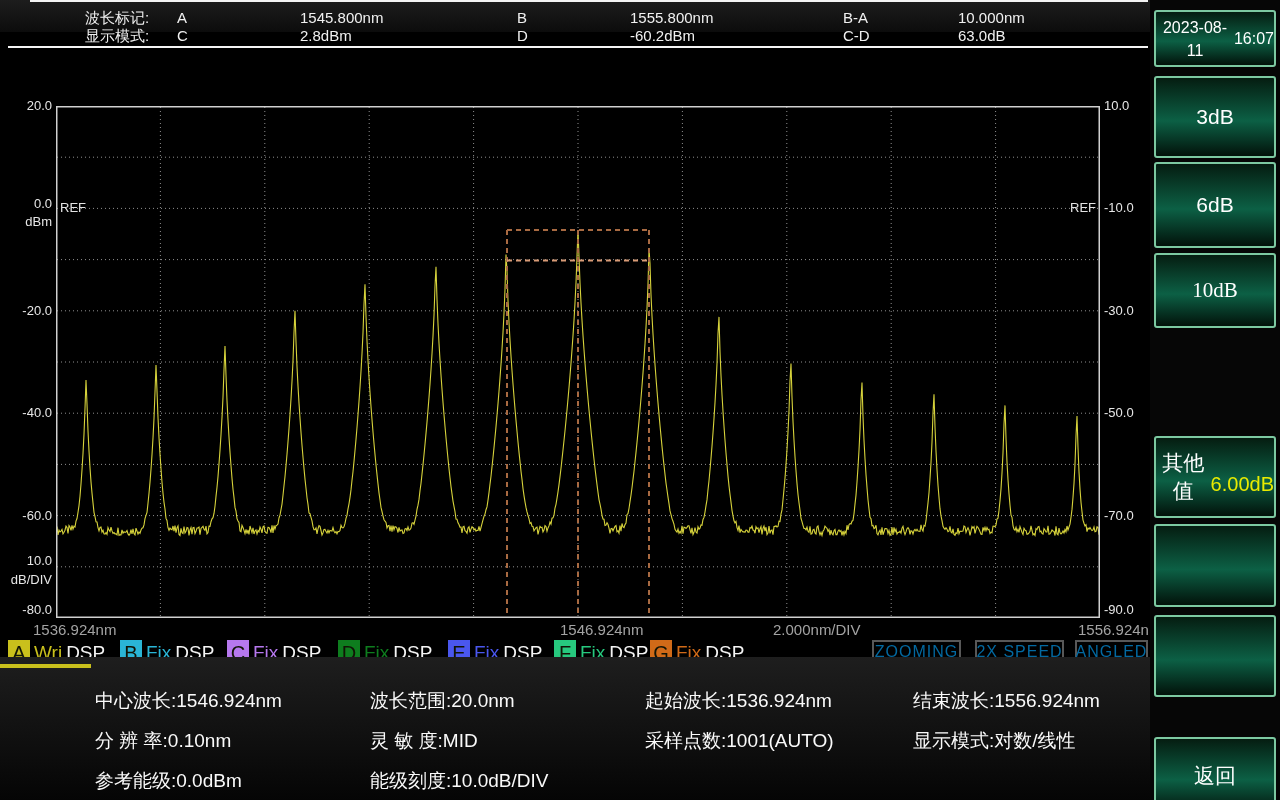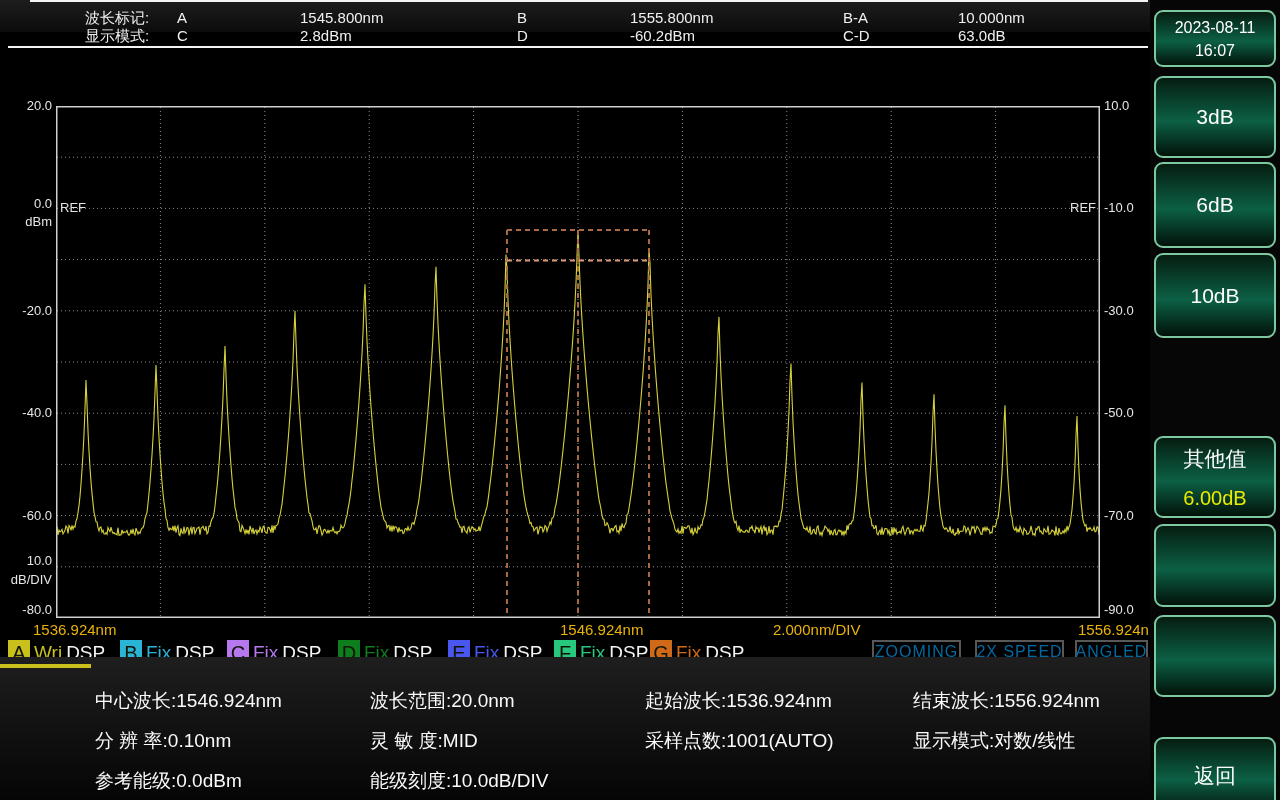--- a/index.html
+++ b/index.html
@@ -13,44 +13,44 @@
   .topbar-sep{position:absolute;left:8px;top:46px;width:1140px;height:2px;background:#f4f4f4;}
   .h-cell{position:absolute;font-size:15px;color:#f0f0f0;white-space:nowrap;}
   
   .chart-bg{position:absolute;left:0;top:48px;width:1150px;height:608px;background:#000;}
   #plot{position:absolute;left:56px;top:58px;}
   .axis-label{position:absolute;font-size:13px;color:#e6e6e6;line-height:18px;white-space:nowrap;}
   .axis-label.left{left:0;width:52px;text-align:right;}
   .axis-label.right{left:1104px;width:48px;text-align:left;}
   .annotation{position:absolute;left:316px;top:92px;font-size:15px;line-height:20.5px;
               color:#f2f2f2;white-space:pre;}
-  .xaxis-label{position:absolute;top:573px;font-size:15px;color:#eab308;white-space:nowrap;}
+  .xaxis-label{position:absolute;top:573px;font-size:15px;color:#a3a3a3;white-space:nowrap;}
   
   #trace-row{position:absolute;left:0;top:591px;width:1150px;height:27px;}
   .trace-item{position:absolute;top:0;height:27px;display:flex;align-items:center;white-space:nowrap;}
   .trace-box{display:inline-block;width:22px;height:26px;line-height:26px;text-align:center;
              font-size:20px;color:#111405;}
   .trace-mode{margin-left:4px;font-size:19px;}
   .trace-dsp{margin-left:4px;font-size:19px;color:#f4f4f4;}
   .flag-box{position:absolute;top:592px;height:23px;border:2px solid #585858;color:#0369a1;
             font-size:16px;letter-spacing:1px;display:flex;align-items:center;justify-content:center;
             box-sizing:border-box;white-space:nowrap;}
   .sep-mid{position:absolute;left:0;width:1150px;height:2px;background:#f4f4f4;}
   .active-underline{position:absolute;left:0;top:616px;width:91px;height:4px;background:#c9c01c;z-index:3;}
   .section-label{position:absolute;top:629px;font-size:19px;font-weight:bold;color:#d9cf1d;white-space:nowrap;}
   
   .info-panel{position:absolute;left:0;top:657px;width:1150px;height:143px;
               background:linear-gradient(180deg,#1e1e1e,#050505);}
   .info-item{position:absolute;font-size:19px;color:#fafafa;white-space:nowrap;}
   
   .sidebar{position:absolute;left:1150px;top:0;width:130px;height:800px;background:#060606;}
   .sbtn{position:absolute;left:4px;width:122px;box-sizing:border-box;
-        border:2px solid #7cc9a1;border-radius:9px;
+        border:2px solid #7cc9a1;border-radius:3px;
         background:linear-gradient(180deg,#051d11 0%,#0c6045 55%,#02120a 100%);
-        color:#fff;display:flex;flex-direction:column;align-items:center;justify-content:center;
+        color:#fff;display:flex;flex-direction:row;align-items:center;justify-content:center;
         font-size:21px;text-align:center;}
   .sbtn .sub-value{color:#e9eb00;margin-top:14px;font-size:20px;}
   .sbtn.datetime{font-size:16px;line-height:23px;}
 </style>
 </head>
 <body>
 
 <div class="topbar">
   <div class="topline"></div>
   <span class="h-cell" style="left:85px;top:9px;">波长标记:</span>
@@ -192,21 +192,21 @@
   <div class="sbtn datetime" style="top:10px;height:57px;">
     <span>2023-08-11</span>
     <span>16:07</span>
   </div>
   <div class="sbtn" style="top:76px;height:82px;">
       <span>3dB</span>
     </div>
   <div class="sbtn" style="top:162px;height:86px;">
       <span>6dB</span>
     </div>
-  <div class="sbtn" style="top:253px;height:85px;">
+  <div class="sbtn" style="top:253px;height:75px;font-family:Liberation Serif, serif;">
       <span>10dB</span>
     </div>
   <div class="sbtn" style="top:436px;height:82px;">
     <span>其他值</span>
     <span class="sub-value">6.00dB</span>
   </div>
   <div class="sbtn" style="top:524px;height:83px;">
       <span></span>
     </div>
   <div class="sbtn" style="top:615px;height:82px;">

